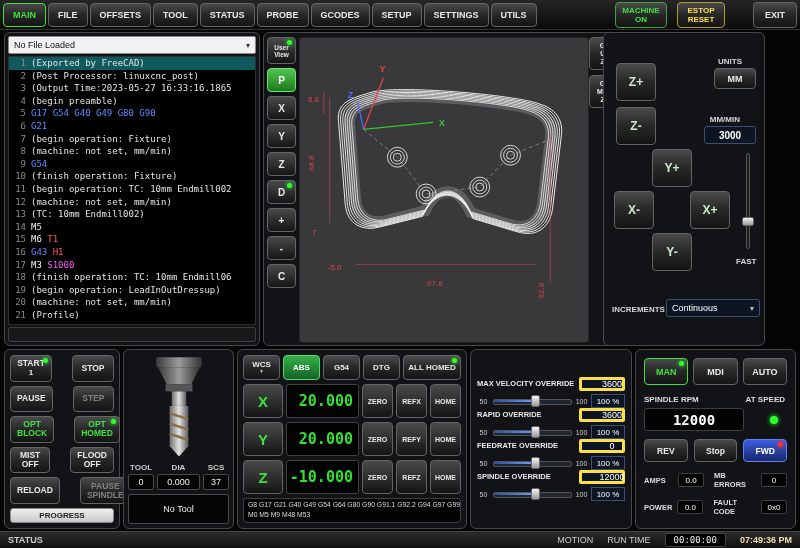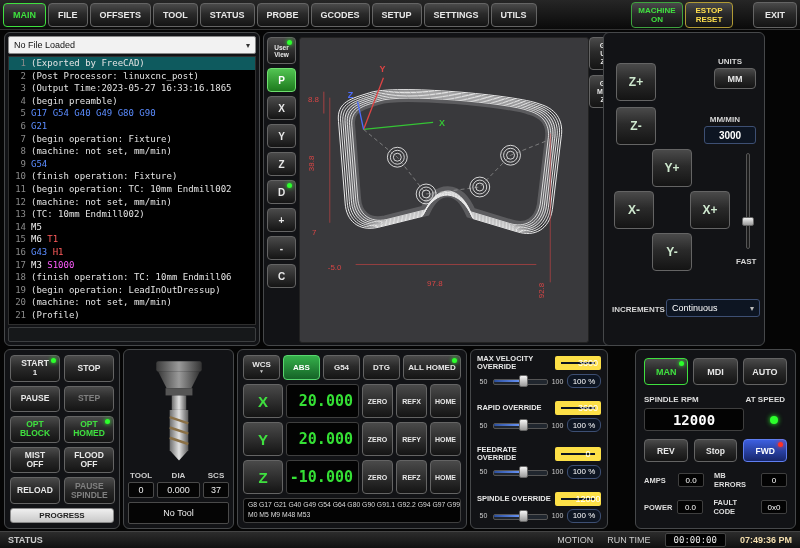--- a/index.html
+++ b/index.html
@@ -4,21 +4,21 @@
 <style>
 *{margin:0;padding:0;box-sizing:border-box;}
 html,body{width:800px;height:548px;background:#000;font-family:"Liberation Sans",sans-serif;overflow:hidden;color:#ddd;}
 button{font-family:inherit;cursor:pointer;}
 .app{position:absolute;inset:0;width:800px;height:548px;background:#050505;}
 .panel{position:absolute;background:#121316;border:1px solid #46484a;border-radius:6px;}
 .btn{background:linear-gradient(180deg,#4a4a4a 0%,#2a2a2a 45%,#141414 100%);border:1px solid #646464;border-radius:4px;color:#e8e8e8;font-weight:bold;display:flex;align-items:center;justify-content:center;position:relative;}
 .led{position:absolute;top:2px;right:3px;width:5px;height:5px;border-radius:50%;background:#2cff2c;box-shadow:0 0 4px #2cff2c;}
 .led.red{background:#ff3226;box-shadow:0 0 4px #ff3226;}
 
-.topbar{position:absolute;left:0;top:0;width:800px;height:30px;background:linear-gradient(#262626,#0a0a0a);display:flex;align-items:center;padding:0 3px;gap:2px;border-bottom:1px solid #333;}
+.topbar{position:absolute;left:0;top:0;width:800px;height:30px;background:linear-gradient(#262626,#0a0a0a);display:flex;align-items:center;padding:0 3px;gap:10px;border-bottom:1px solid #333;}
 .mbtn{height:24px;padding:0 9px;font-size:9px;}
 .mbtn.active{color:#3fe03f;border-color:#3fe03f;}
 .spacer{flex:1;}
 .mbtn.machine{color:#3fe03f;border-color:#3fa33f;font-size:8px;line-height:9px;width:52px;height:26px;padding:0 2px;text-align:center;}
 .mbtn.estop{color:#ffdf4d;border-color:#b09a35;font-size:8px;line-height:9px;width:48px;height:26px;padding:0 2px;text-align:center;}
 .mbtn.exit{width:44px;height:26px;font-size:9px;margin-left:18px;}
 
 .gcode-panel{left:4px;top:32px;width:256px;height:314px;padding:3px;display:flex;flex-direction:column;}
 .file-combo{height:18px;background:#f2f2f2;color:#111;font-size:9px;display:flex;align-items:center;padding:0 5px;border-radius:2px;border:1px solid #888;}
 .file-combo .combo-arrow{margin-left:auto;font-size:8px;color:#333;}
@@ -47,62 +47,62 @@
 .small-label{position:absolute;font-size:8px;font-weight:bold;color:#d6d6d6;}
 .jogkey{position:absolute;width:40px;height:38px;font-size:12px;color:#cfe9cf;}
 .value-box{background:#0d1522;border:1px solid #3d4f73;border-radius:3px;color:#fff;font-size:10px;font-weight:bold;display:flex;align-items:center;justify-content:center;}
 .vslider{position:absolute;left:138px;top:120px;width:12px;height:96px;}
 .vtrack{position:absolute;left:4px;top:0;width:4px;height:100%;background:#1c1c1c;border:1px solid #555;border-radius:2px;}
 .vhandle{position:absolute;left:0;top:64px;width:12px;height:9px;background:linear-gradient(#f0f0f0,#9a9a9a);border:1px solid #666;border-radius:2px;}
 .inc-select{position:absolute;left:62px;top:266px;width:94px;height:18px;background:#0d1522;border:1px solid #3d4f73;border-radius:3px;color:#fff;font-size:9px;display:flex;align-items:center;padding:0 5px;}
 .inc-select .combo-arrow{margin-left:auto;font-size:8px;color:#bbb;}
 
 .controls-panel{left:4px;top:349px;width:116px;height:180px;padding:5px;display:flex;flex-direction:column;gap:4px;}
-.ctrl-row{display:flex;gap:4px;flex:1;}
+.ctrl-row{display:flex;gap:20px;flex:1;}
 .cbtn{flex:1;font-size:8.5px;line-height:9px;text-align:center;flex-direction:column;padding:0 6px;}
 .cbtn .sub{font-size:8px;}
 .cbtn.green{color:#3fe03f;}
 .cbtn.dim{color:#808080;}
 .progress{height:15px;background:linear-gradient(#efefef,#c9c9c9);border-radius:3px;color:#222;font-size:8px;font-weight:bold;display:flex;align-items:center;justify-content:center;border:1px solid #888;}
 
 .tool-panel{left:123px;top:349px;width:111px;height:180px;padding:4px;display:flex;flex-direction:column;}
 .tool-img{flex:1;display:flex;align-items:center;justify-content:center;}
 .tool-labels{display:flex;gap:3px;font-size:8px;font-weight:bold;color:#ccc;}
 .tool-labels .t,.tool-values .t{width:26px;text-align:center;}
 .tool-labels .d,.tool-values .d{flex:1;text-align:center;}
 .tool-labels .s,.tool-values .s{width:26px;text-align:center;}
 .tool-values{display:flex;gap:3px;margin-top:2px;}
 .tval{background:#050505;border:1px solid #4a4a4a;border-radius:2px;color:#eee;font-size:9px;height:16px;display:flex;align-items:center;justify-content:center;}
-.tool-name{margin-top:4px;height:22px;background:#050505;border:1px solid #4a4a4a;border-radius:2px;color:#eee;font-size:9px;display:flex;align-items:center;justify-content:center;}
+.tool-name{margin-top:4px;height:30px;background:#050505;border:1px solid #4a4a4a;border-radius:2px;color:#eee;font-size:9px;display:flex;align-items:center;justify-content:center;}
 
 .dro-panel{left:237px;top:349px;width:230px;height:180px;padding:5px;display:flex;flex-direction:column;gap:4px;}
 .dro-header{display:flex;gap:3px;height:25px;}
 .hbtn{font-size:8px;flex:1;flex-direction:column;line-height:8px;}
 .hbtn.wide{flex:1.6;}
 .hbtn.active{background:linear-gradient(#35b04a,#156327);border-color:#58d66e;color:#fff;}
 .tiny-arrow{font-size:5px;line-height:5px;color:#ccc;}
 #axis-rows{display:flex;flex-direction:column;gap:4px;flex:1;}
 .axis-row{display:flex;gap:3px;flex:1;}
 .axis-letter{width:40px;color:#3fe03f;font-size:15px;background:linear-gradient(180deg,#4a4a4a,#141414);border:1px solid #646464;border-radius:4px;font-weight:bold;display:flex;align-items:center;justify-content:center;}
 .axis-value{flex:1;background:#030303;border:1px solid #3f3f3f;border-radius:3px;color:#35e035;font-family:"DejaVu Sans Mono",monospace;font-size:15px;font-weight:bold;display:flex;align-items:center;justify-content:flex-end;padding-right:5px;}
 .axis-small{width:31px;font-size:7px;background:linear-gradient(180deg,#4a4a4a,#141414);border:1px solid #646464;border-radius:4px;color:#e8e8e8;font-weight:bold;display:flex;align-items:center;justify-content:center;}
 .codes-box{height:25px;background:#030303;border:1px solid #3f3f3f;border-radius:3px;font-size:6.8px;line-height:9.5px;color:#ddd;padding:1px 4px;white-space:nowrap;overflow:hidden;}
 
-.ovr-panel{left:470px;top:349px;width:138px;height:180px;padding:5px 6px;display:flex;flex-direction:column;justify-content:space-between;}
+.ovr-panel{left:470px;top:349px;width:162px;height:180px;padding:5px 6px;display:flex;flex-direction:column;justify-content:center;}
 .ovr-group{display:flex;flex-direction:column;gap:3px;}
 .ovr-top{display:flex;align-items:center;}
 .ovr-label{font-size:7.5px;font-weight:bold;color:#e8e8e8;flex:1;line-height:8px;}
-.ovr-value{width:46px;height:14px;background:#0d1522;border:6px solid #fde047;border-radius:2px;color:#fff;font-size:9px;display:flex;align-items:center;justify-content:center;padding-left:20px;}
+.ovr-value{width:46px;height:14px;background:#0d1522;border:3px solid #fde047;border-radius:2px;color:#fff;font-size:9px;display:flex;align-items:center;justify-content:center;padding-left:20px;}
 .ovr-row{display:flex;align-items:center;gap:3px;}
 .ovr-min,.ovr-max{font-size:7px;color:#ccc;width:13px;text-align:center;}
 .hslider{position:relative;flex:1;height:12px;}
 .hslider::before{content:"";position:absolute;left:0;right:0;top:4px;height:4px;background:#20262e;border:1px solid #555;border-radius:2px;}
 .hfill{position:absolute;left:1px;top:5px;height:2px;width:52%;background:linear-gradient(90deg,#2c4f9e,#6f9bff);border-radius:1px;}
 .hhandle{position:absolute;left:48%;top:0;width:9px;height:12px;background:linear-gradient(#f4f4f4,#9b9b9b);border:1px solid #666;border-radius:2px;}
-.ovr-pct{width:34px;height:14px;background:#0d1522;border:1px solid #3d4f73;border-radius:6px;color:#fff;font-size:8px;display:flex;align-items:center;justify-content:center;}
+.ovr-pct{width:34px;height:14px;background:#0d1522;border:1px solid #3d4f73;border-radius:0;color:#fff;font-size:8px;display:flex;align-items:center;justify-content:center;}
 
 .mode-panel{left:635px;top:349px;width:161px;height:180px;padding:8px;}
 .mode-row{display:flex;gap:5px;}
 .modebtn{flex:1;height:27px;font-size:9px;}
 .modebtn.active{color:#3fe03f;border-color:#3fe03f;}
 .spin-labels{display:flex;margin-top:10px;font-size:8px;font-weight:bold;color:#ddd;}
 .spin-labels .r{margin-left:auto;margin-right:2px;}
 .rpm-row{display:flex;align-items:center;margin-top:4px;}
 .rpm-display{width:100px;height:23px;background:#030303;border:1px solid #3f3f3f;border-radius:3px;color:#fff;font-family:"DejaVu Sans Mono",monospace;font-size:14px;font-weight:bold;display:flex;align-items:center;justify-content:center;}
 .at-speed-led{width:8px;height:8px;border-radius:50%;background:#2cff2c;box-shadow:0 0 5px #2cff2c;margin-left:26px;}

